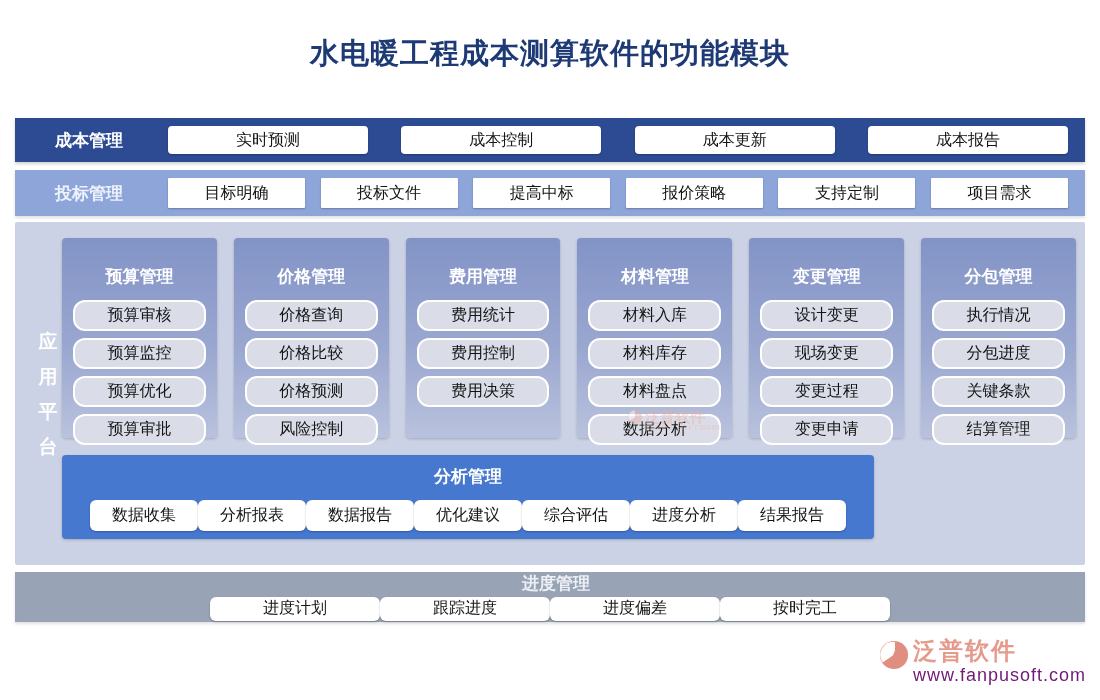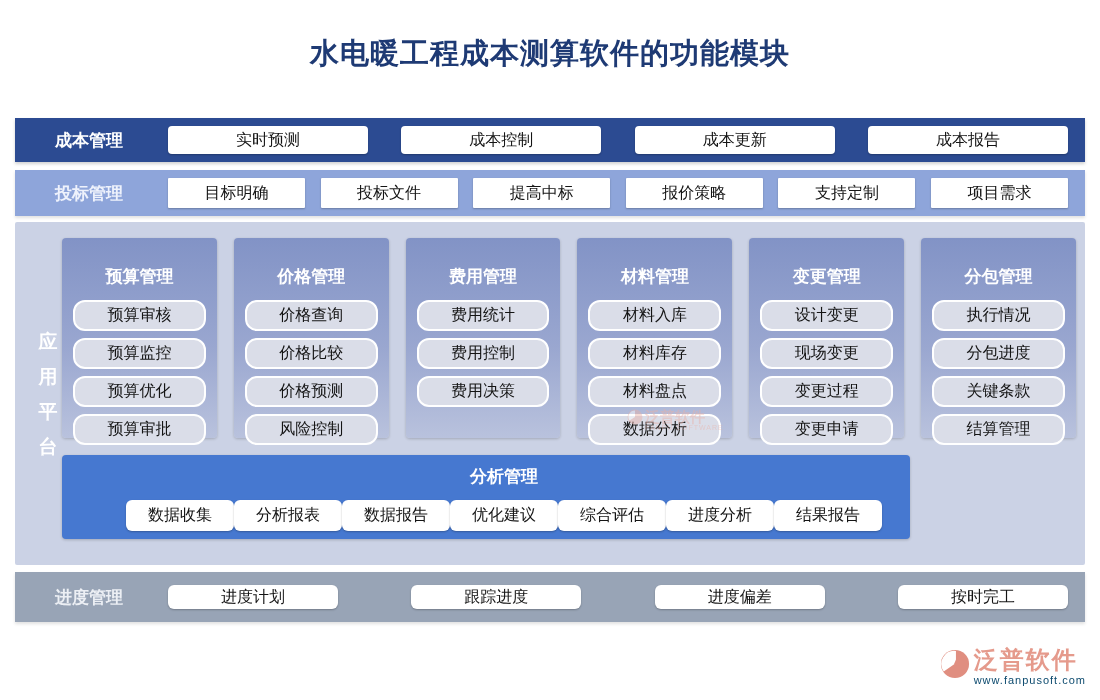--- a/index.html
+++ b/index.html
@@ -11,21 +11,21 @@
     position:absolute;top:34px;left:0;width:100%;text-align:center;
     font-size:29px;font-weight:bold;color:#1e3a74;letter-spacing:1px;
   }
   
   .band{
     position:absolute;left:15px;width:1070px;box-sizing:border-box;
     display:flex;align-items:center;
   }
   .band-cost{top:118px;height:44px;background:#2c4b92;box-shadow:0 2px 3px rgba(0,0,0,.18);}
   .band-bid{top:170px;height:46px;background:#8ea5da;box-shadow:0 2px 3px rgba(0,0,0,.12);}
-  .band-schedule{top:572px;height:50px;background:#98a4b6;box-shadow:0 2px 3px rgba(0,0,0,.12);}
+  .band-schedule{top:572px;height:50px;background:#98a4b6;box-shadow:0 2px 3px rgba(0,0,0,.12);flex-direction:column;}
   .band-label{
     flex:none;margin-left:40px;width:96px;font-size:17px;font-weight:bold;color:#ffffff;
   }
   .band-bid .band-label{color:#eef2fc;}
   .band-schedule .band-label{color:#eceff4;}
   .band-buttons{
     flex:1;display:flex;justify-content:space-between;align-items:center;
     margin-left:17px;margin-right:17px;
   }
   .btn{
@@ -58,21 +58,21 @@
   .panel-header{
     text-align:center;color:#ffffff;font-size:17px;font-weight:bold;margin-bottom:12px;
   }
   .panel-btn{
     margin:0 11px 7px 11px;height:27px;background:#dadde8;border:2px solid #ffffff;
     border-radius:12px;display:flex;align-items:center;justify-content:center;
     font-size:16px;color:#141414;cursor:default;
   }
   .analysis{
     position:absolute;left:47px;top:233px;width:812px;height:84px;
-    background:#4678d0;border-radius:4px;box-shadow:0 1px 3px rgba(0,0,0,.2);padding-left:36px;
+    background:#4678d0;border-radius:4px;box-shadow:0 1px 3px rgba(0,0,0,.2);
   }
   .analysis-header{
     text-align:center;color:#ffffff;font-size:17px;font-weight:bold;margin-top:10px;
   }
   .analysis-buttons{
     display:flex;justify-content:space-between;margin:12px 28px 0 28px;text-align:right;
   }
   .btn-analysis{width:126px;height:31px;border-radius:6px;}
   
   .watermark{
@@ -82,21 +82,21 @@
   .watermark .wm-text{color:#e9b0a6;font-size:15px;font-weight:bold;line-height:15px;}
   .watermark .wm-sub{color:#e9b0a6;font-size:7px;letter-spacing:1px;}
   .wm-mark{width:16px;height:16px;margin-right:2px;}
   
   .footer{
     position:absolute;right:14px;bottom:14px;display:flex;align-items:flex-start;
   }
   .logo-mark{width:30px;height:30px;margin-right:4px;margin-top:2px;}
   .footer-texts{display:flex;flex-direction:column;align-items:flex-start;}
   .footer-brand{font-size:24px;font-weight:bold;color:#e59a8c;line-height:26px;letter-spacing:2px;}
-  .footer-url{font-size:11px;color:#0c4a6e;letter-spacing:1px;margin-top:1px;}
+  .footer-url{font-size:18px;color:#701a75;letter-spacing:1px;margin-top:1px;}
 </style>
 </head>
 <body>
 
 <div class="title">水电暖工程成本测算软件的功能模块</div>
 
 <div class="band band-cost">
   <div class="band-label">成本管理</div>
   <div class="band-buttons">
     <div class="btn btn-cost">实时预测</div>

